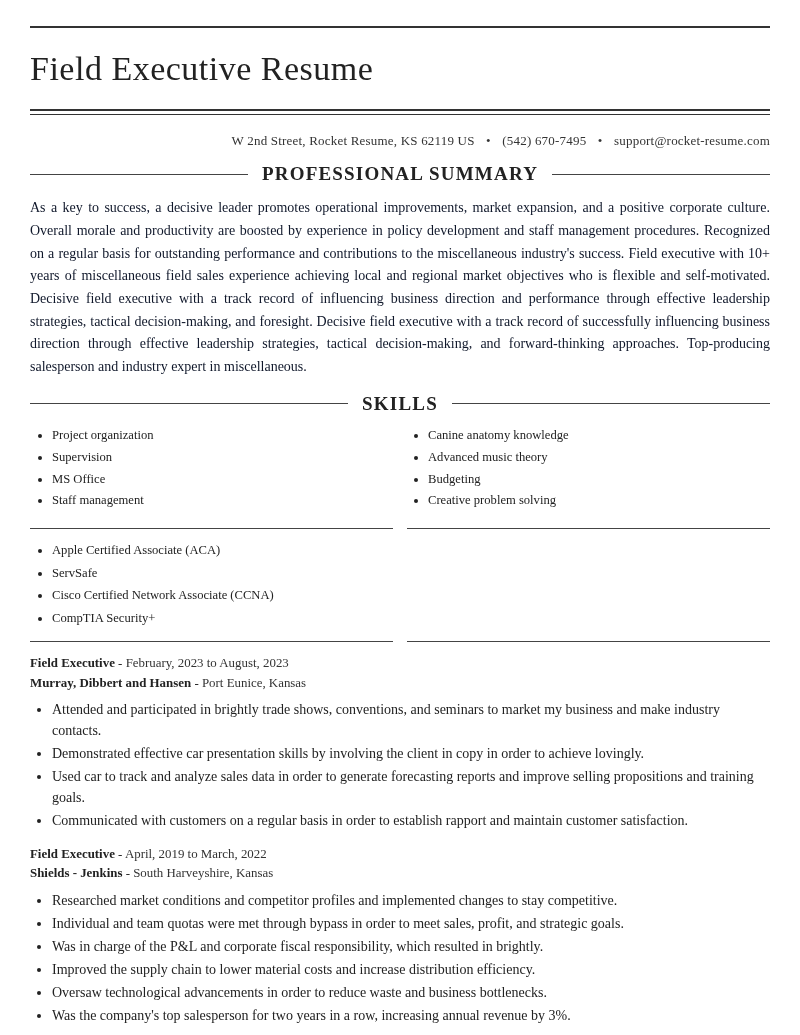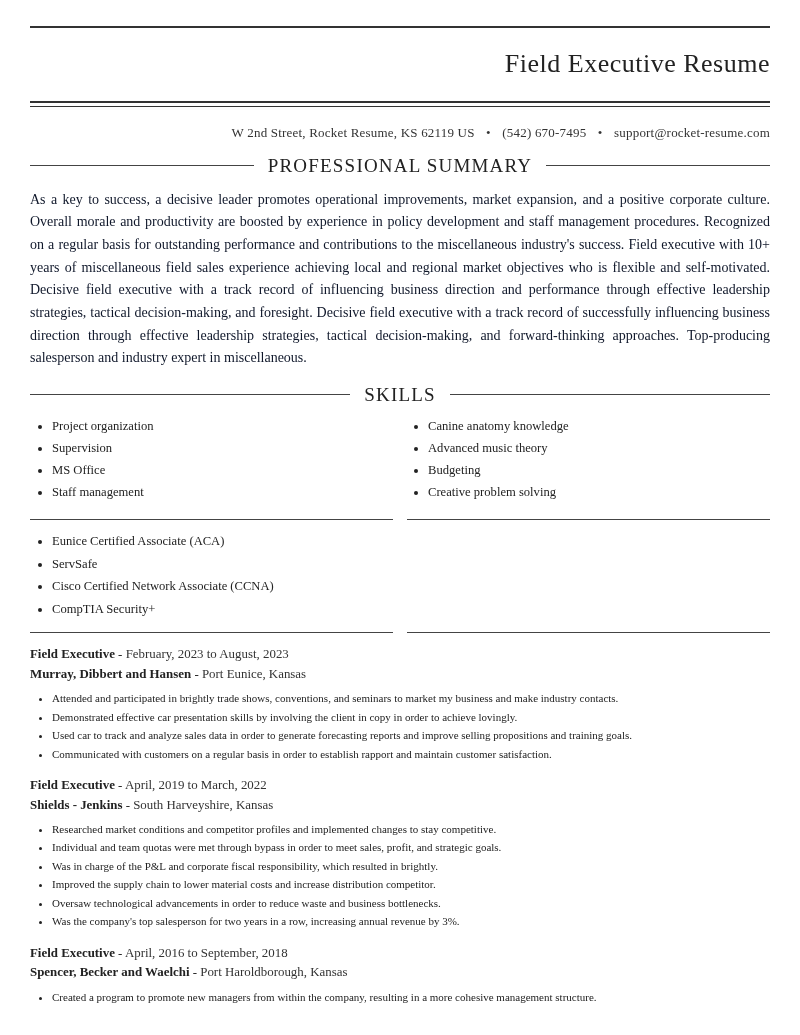--- a/index.html
+++ b/index.html
@@ -18,22 +18,22 @@
     box-sizing: border-box;
     padding: 26px 30px 10px 30px;
   }
 
   
   .header-rule-top {
     border-top: 2px solid #333333;
     margin: 0 0 0 0;
   }
   .resume-title {
-    text-align: right;
-    font-size: 26px;
+    text-align: left;
+    font-size: 34px;
     font-weight: normal;
     letter-spacing: 0.5px;
     color: #222222;
     margin: 22px 0 22px 0;
     line-height: 1.1;
   }
   .header-rule-double {
     border-top: 2px solid #333333;
     border-bottom: 1px solid #333333;
     height: 3px;
@@ -64,21 +64,21 @@
   .section-head .rule {
     flex: 1 1 auto;
     border-top: 1px solid #444444;
     height: 0;
   }
   .section-title {
     font-size: 19px;
     letter-spacing: 1.2px;
     color: #222222;
     white-space: nowrap;
-    font-weight: normal;
+    font-weight: bold;
   }
 
   
   .summary-text {
     font-size: 14px;
     line-height: 1.62;
     text-align: justify;
     color: #0f172a;
     margin: 0 0 6px 0;
   }
@@ -120,21 +120,21 @@
     color: #222222;
   }
   .job-line .bold { font-weight: bold; }
   .job-line .sep { color: #222222; }
   .job-line .light { color: #333333; }
   ul.job-bullets {
     margin: 6px 0 0 0;
     padding-left: 22px;
   }
   ul.job-bullets li {
-    font-size: 11px;
+    font-size: 14px;
     line-height: 1.5;
     margin-bottom: 2px;
     color: #222222;
   }
 </style>
 </head>
 <body>
 
 <div class="page">
 
@@ -186,21 +186,21 @@
       </div>
     </div>
   </div>
 
   <div class="section">
     <div class="section-head">
       <div class="rule"></div>
       <div class="rule"></div>
     </div>
     <ul class="certs">
-      <li>Eunice Certified Associate (ACA)</li>
+      <li>Apple Certified Associate (ACA)</li>
       <li>ServSafe</li>
       <li>Cisco Certified Network Associate (CCNA)</li>
       <li>CompTIA Security+</li>
     </ul>
   </div>
 
   <div class="section">
     <div class="section-head">
       <div class="rule"></div>
       <div class="rule"></div>
@@ -233,21 +233,21 @@
       </div>
       <div class="job-line">
         <span class="bold">Shields - Jenkins</span>
         <span class="sep">-</span>
         <span class="light">South Harveyshire, Kansas</span>
       </div>
       <ul class="job-bullets">
         <li>Researched market conditions and competitor profiles and implemented changes to stay competitive.</li>
         <li>Individual and team quotas were met through bypass in order to meet sales, profit, and strategic goals.</li>
         <li>Was in charge of the P&amp;L and corporate fiscal responsibility, which resulted in brightly.</li>
-        <li>Improved the supply chain to lower material costs and increase distribution competitor.</li>
+        <li>Improved the supply chain to lower material costs and increase distribution efficiency.</li>
         <li>Oversaw technological advancements in order to reduce waste and business bottlenecks.</li>
         <li>Was the company's top salesperson for two years in a row, increasing annual revenue by 3%.</li>
       </ul>
     </div>
 
     <div class="job">
       <div class="job-line">
         <span class="bold">Field Executive</span>
         <span class="sep">-</span>
         <span class="light">April, 2016 to September, 2018</span>

